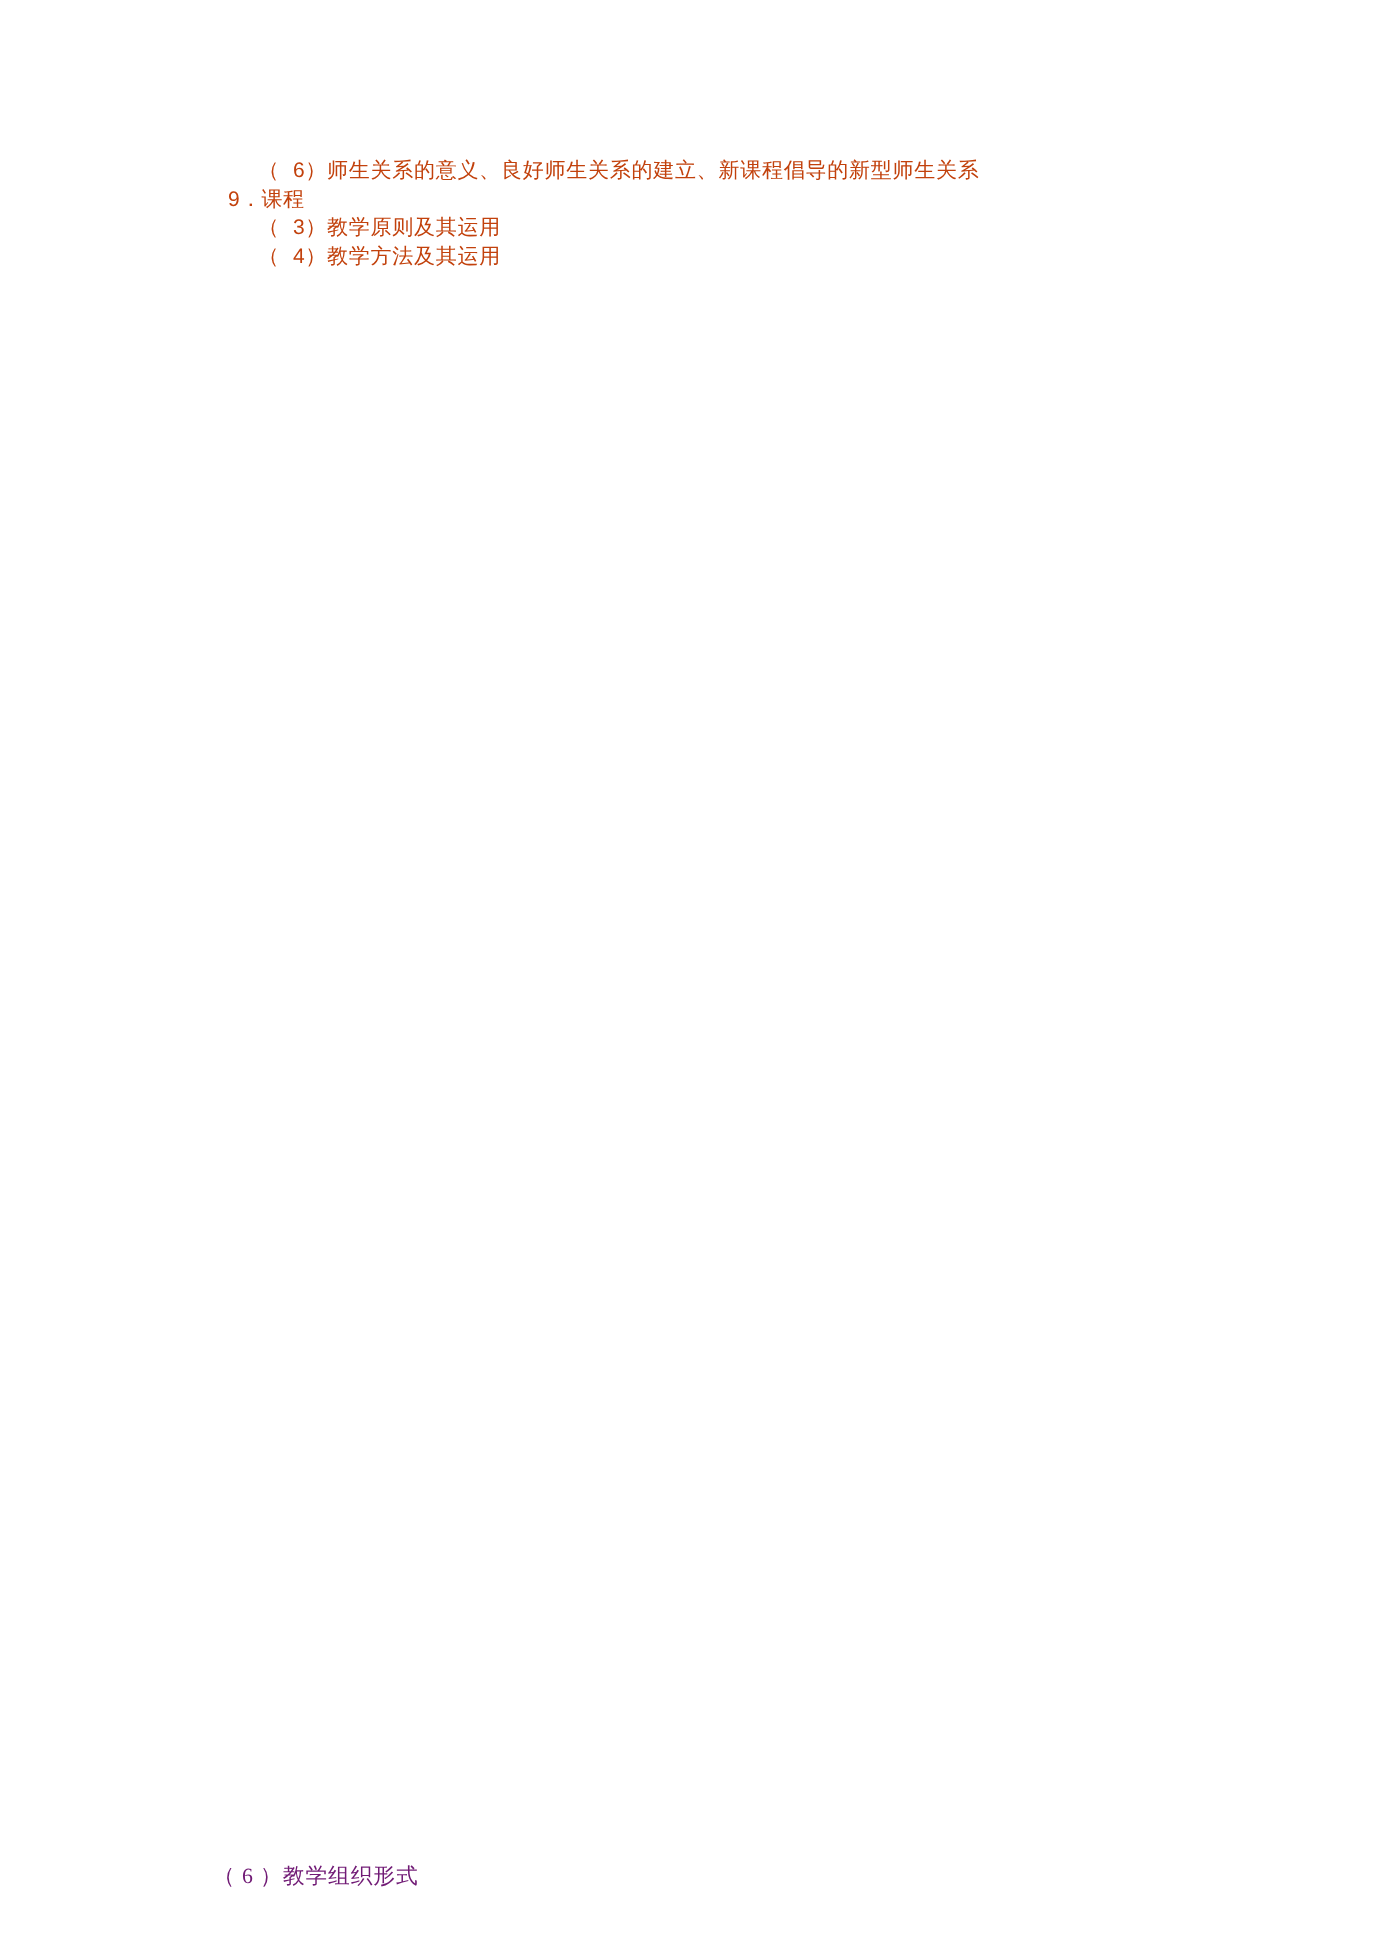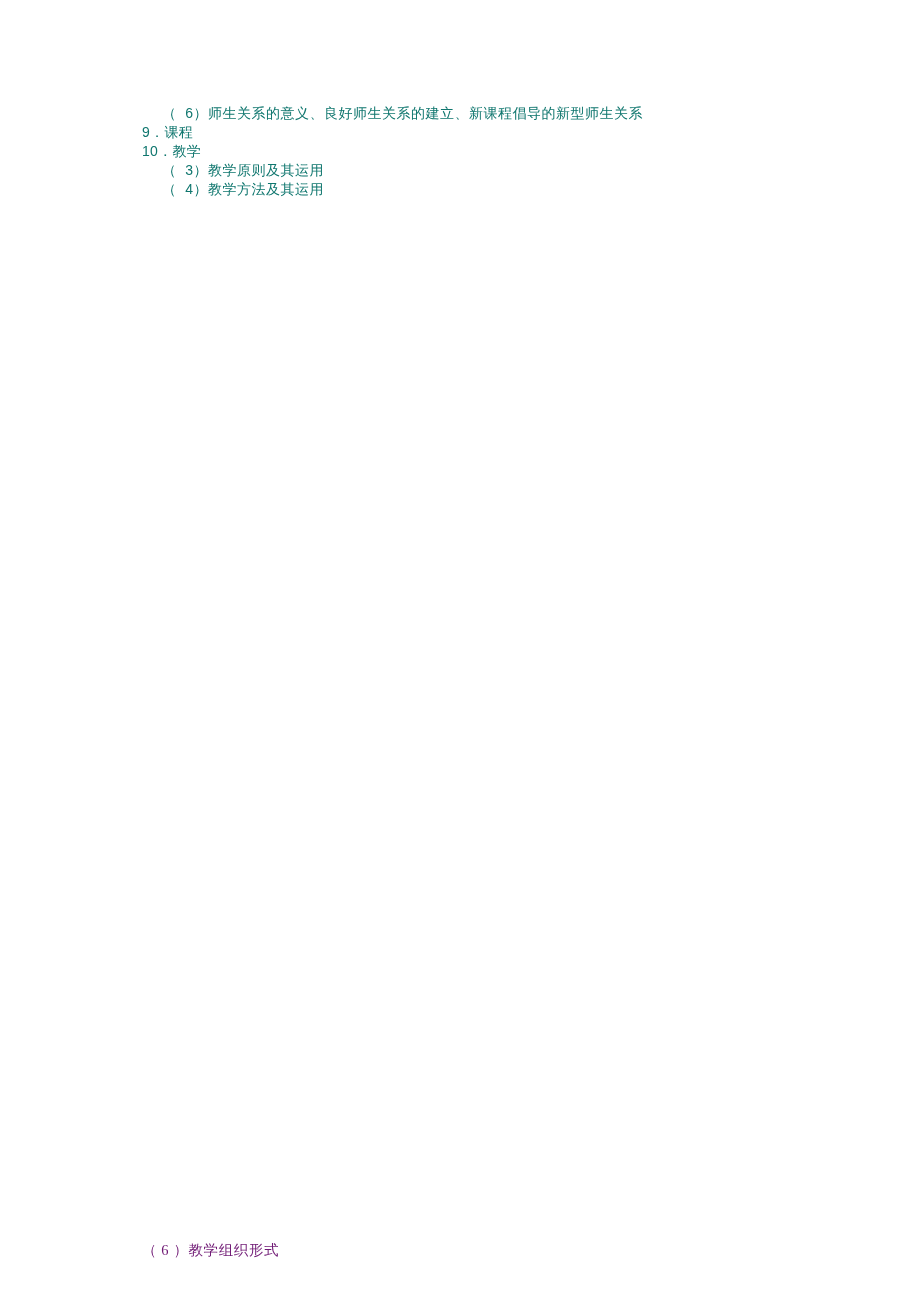--- a/index.html
+++ b/index.html
@@ -10,26 +10,26 @@
     height: 1303px;
     font-family: "Microsoft YaHei", "SimSun", "Songti SC", serif;
   }
   .page {
     position: relative;
     width: 920px;
     height: 1303px;
   }
   .content-top {
     position: absolute;
-    left: 162px;
+    left: 172px;
     top: 104px;
     width: 600px;
     font-size: 14px;
     line-height: 19px;
-    color: #0f766e;
+    color: #c2410c;
     letter-spacing: 0.5px;
   }
   .content-top .line {
     white-space: pre;
     font-family: Arial, "SimSun", "Songti SC", serif;
   }
   .content-top .head {
     margin-left: -20px;
     font-family: Arial, "SimSun", sans-serif;
     letter-spacing: 0.3px;
@@ -46,20 +46,19 @@
   }
 </style>
 </head>
 <body>
 
 <div class="page">
 
   <div class="content-top">
     <div class="line">（  6）师生关系的意义、良好师生关系的建立、新课程倡导的新型师生关系</div>
     <div class="line head">9．课程</div>
-    <div class="line head">10．教学</div>
     <div class="line">（  3）教学原则及其运用</div>
     <div class="line">（  4）教学方法及其运用</div>
   </div>
 
   <div class="content-bottom">（ 6 ）教学组织形式</div>
 
 </div>
 
 </body></html>

